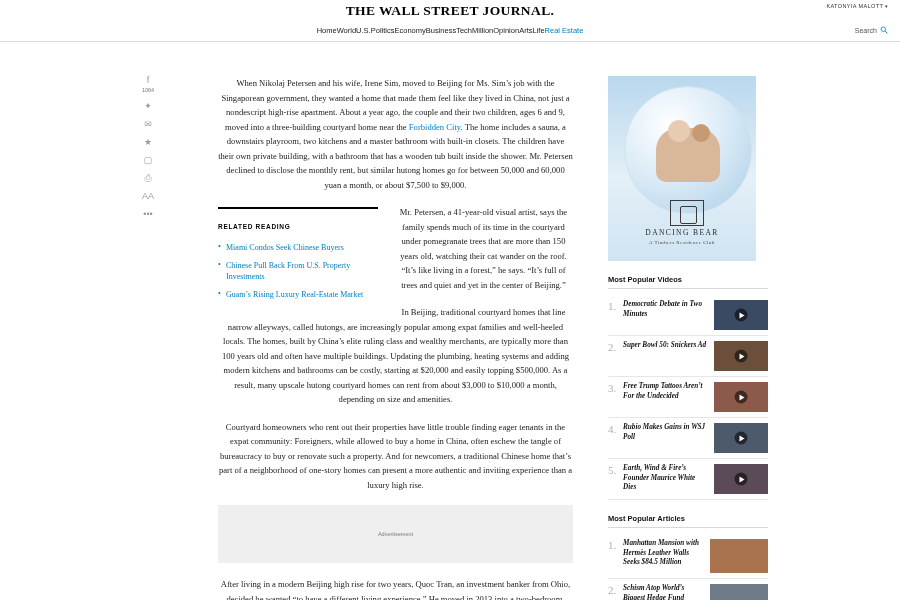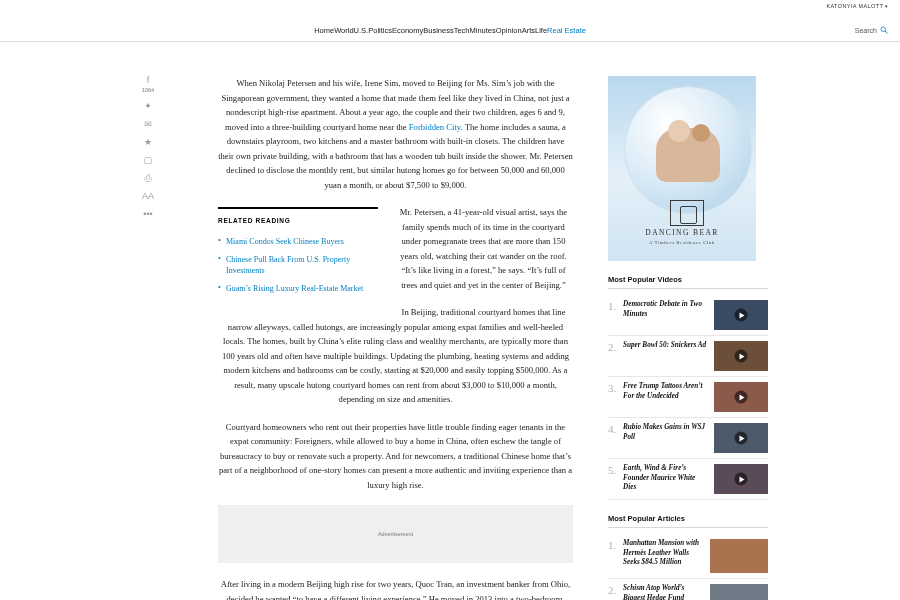--- a/index.html
+++ b/index.html
@@ -82,21 +82,21 @@
     text-align: left;
   }
   .article p { margin: 0 0 13px 0; text-align: center; }
   .article a { color: #0080c3; text-decoration: none; }
 
   .related {
     float: left;
     width: 160px;
     margin: 2px 16px 8px 0;
     border-top: 2px solid #000;
-    padding-top: 5px;
+    padding-top: 11px;
   }
   .related h4 {
     margin: 0 0 7px 0;
     font-family: "Liberation Sans", sans-serif;
     font-size: 6.5px;
     letter-spacing: .7px;
     font-weight: bold;
     color: #000;
   }
   .related ul { margin: 0; padding: 0; list-style: none; }
@@ -248,36 +248,37 @@
   }
   .art-thumb { height: 34px; flex: 0 0 58px; width: 58px; }
   .art-item .rail-text { font-size: 7.2px; line-height: 9.6px; }
 </style>
 </head>
 <body>
 
 <div class="page">
 
   <div class="masthead">
+    <div class="masthead-title">THE WALL STREET JOURNAL.</div>
     <div class="account">
       <span>KATONYIA MALOTT</span>
       <span class="caret">▾</span>
     </div>
   </div>
 
   <div class="nav">
     <div class="nav-items" id="nav-items">
         <div class="item">Home</div>
         <div class="item">World</div>
         <div class="item">U.S.</div>
         <div class="item">Politics</div>
         <div class="item">Economy</div>
         <div class="item">Business</div>
         <div class="item">Tech</div>
-        <div class="item">Minutes</div>
+        <div class="item">Million</div>
         <div class="item">Opinion</div>
         <div class="item">Arts</div>
         <div class="item">Life</div>
         <div class="item active">Real Estate</div>
       </div>
     <div class="search">
       <span>Search</span>
       <span>
         <svg width="8" height="8" viewBox="0 0 16 16">
             <circle cx="6.5" cy="6.5" r="4.5" fill="none" stroke="#0080c3" stroke-width="1.6"></circle>

